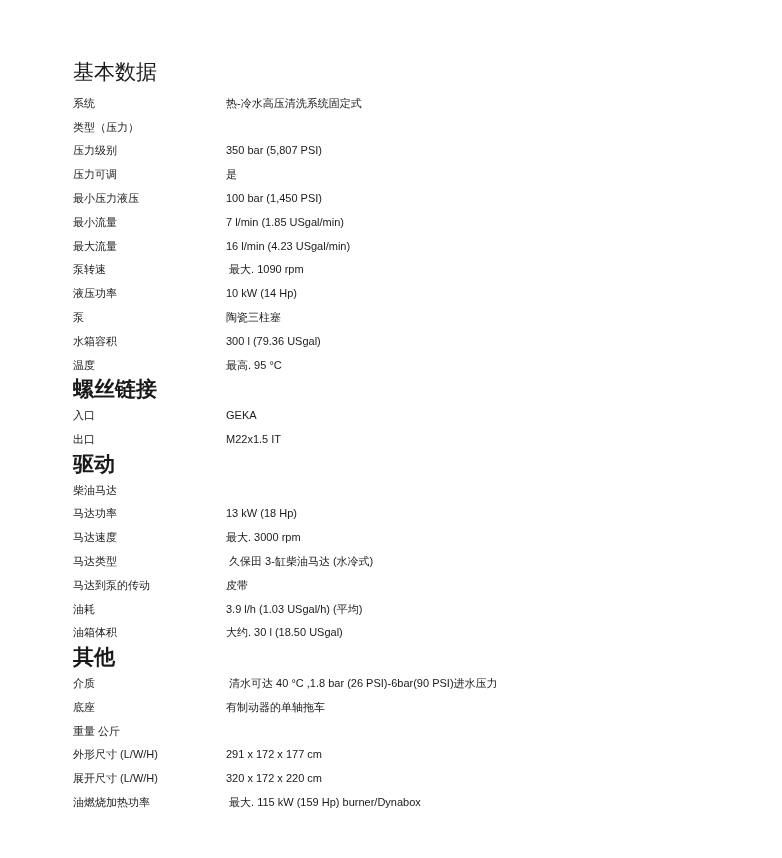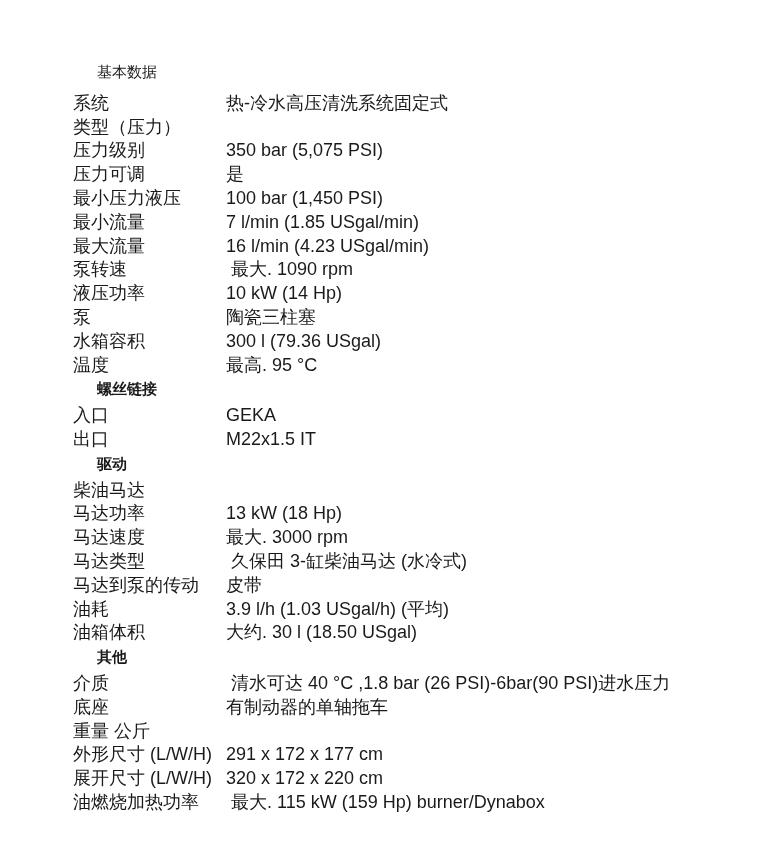--- a/index.html
+++ b/index.html
@@ -15,37 +15,36 @@
     font-family: "Liberation Sans", sans-serif;
     color: #1a1a1a;
   }
   .sheet {
     position: absolute;
     left: 73px;
     top: 60px;
     width: 660px;
   }
   .section-title {
-    font-size: 15px;
+    font-size: 21px;
     line-height: 23.8px;
     white-space: pre-wrap;
-    margin-left: 24px;
   }
   .section-title.bold {
     font-weight: bold;
   }
   .section-title.first {
     margin-bottom: 8px;
   }
   .section-title.rest {
     margin-bottom: 3px;
   }
   .spec-row {
     display: flex;
-    font-size: 18px;
+    font-size: 11px;
     line-height: 23.8px;
   }
   .spec-label {
     flex: 0 0 153px;
     width: 153px;
     white-space: pre-wrap;
   }
   .spec-value {
     flex: 1 1 auto;
     white-space: pre-wrap;
@@ -59,21 +58,21 @@
       <div class="section-title  first">基本数据</div>
       <div class="spec-row">
         <div class="spec-label">系统</div>
         <div class="spec-value">热-冷水高压清洗系统固定式</div>
       </div>
       <div class="spec-row">
         <div class="spec-label">类型（压力）</div>
       </div>
       <div class="spec-row">
         <div class="spec-label">压力级别</div>
-        <div class="spec-value">350 bar (5,075 PSI)</div>
+        <div class="spec-value">350 bar (5,807 PSI)</div>
       </div>
       <div class="spec-row">
         <div class="spec-label">压力可调</div>
         <div class="spec-value">是</div>
       </div>
       <div class="spec-row">
         <div class="spec-label">最小压力液压</div>
         <div class="spec-value">100 bar (1,450 PSI)</div>
       </div>
       <div class="spec-row">

